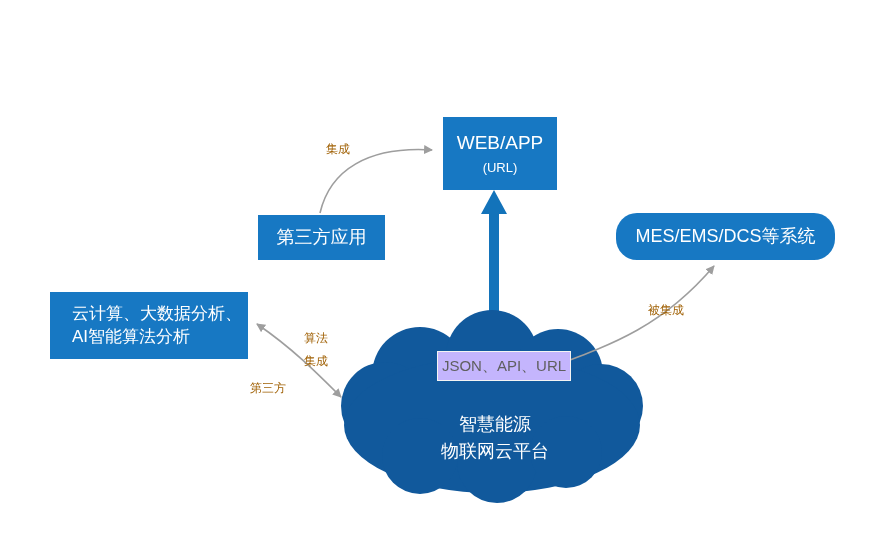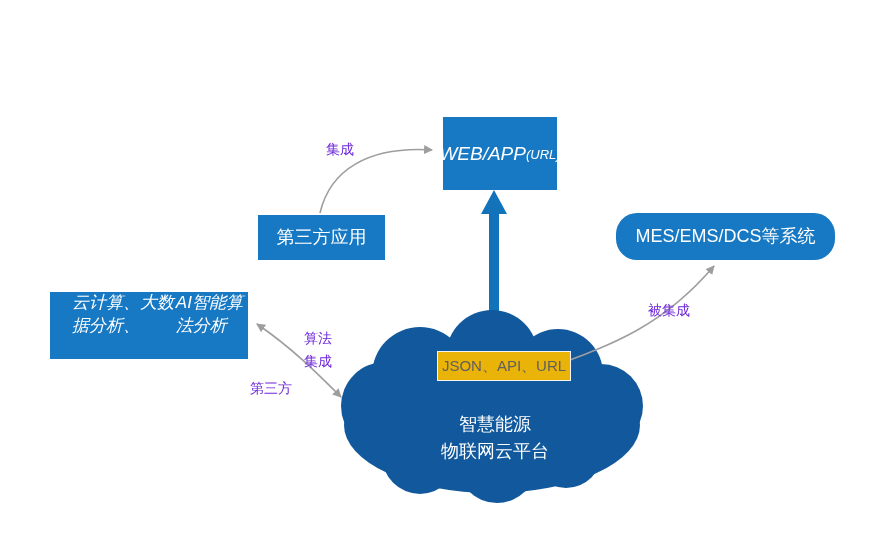--- a/index.html
+++ b/index.html
@@ -17,21 +17,21 @@
     position: absolute;
     background: #1778c3;
     color: #ffffff;
     display: flex;
     align-items: center;
     justify-content: center;
     font-size: 18px;
     line-height: 1.35;
     box-sizing: border-box;
   }
-  .box.column { flex-direction: row; font-style: italic; }
+  .box.column { flex-direction: column; }
 
   #box-webapp { left: 443px; top: 117px; width: 114px; height: 73px; }
   #box-webapp .t1 { font-size: 19px; }
   #box-webapp .t2 { font-size: 13px; margin-top: 3px; }
 
   #box-third-party { left: 258px; top: 215px; width: 127px; height: 45px; font-family: Liberation Serif, serif; }
 
   #box-analytics {
     left: 50px; top: 292px; width: 198px; height: 67px;
     align-items: flex-start; justify-content: center;
@@ -46,34 +46,34 @@
     color: #ffffff;
     text-align: center;
     font-size: 18px;
     line-height: 27px;
     margin-top: 19px;
   }
 
   .api-chip {
     position: absolute;
     left: 437px; top: 351px; width: 134px; height: 30px;
-    background: #eab308;
+    background: #c4b5fd;
     border: 1px solid #f4f4f4;
     box-sizing: border-box;
     color: #5f5f5f;
     font-size: 15px;
     display: flex;
     align-items: center;
     justify-content: center;
   }
 
   .edge-label {
     position: absolute;
-    color: #6d28d9;
-    font-size: 14px;
+    color: #a16207;
+    font-size: 12px;
     white-space: nowrap;
   }
   #lbl-integrate   { left: 326px; top: 141px; }
   #lbl-be-integrated { left: 648px; top: 302px; }
   #lbl-algo-1 { left: 304px; top: 330px; }
   #lbl-algo-2 { left: 304px; top: 353px; }
   #lbl-third-party { left: 250px; top: 380px; }
 </style>
 </head>
 <body>

